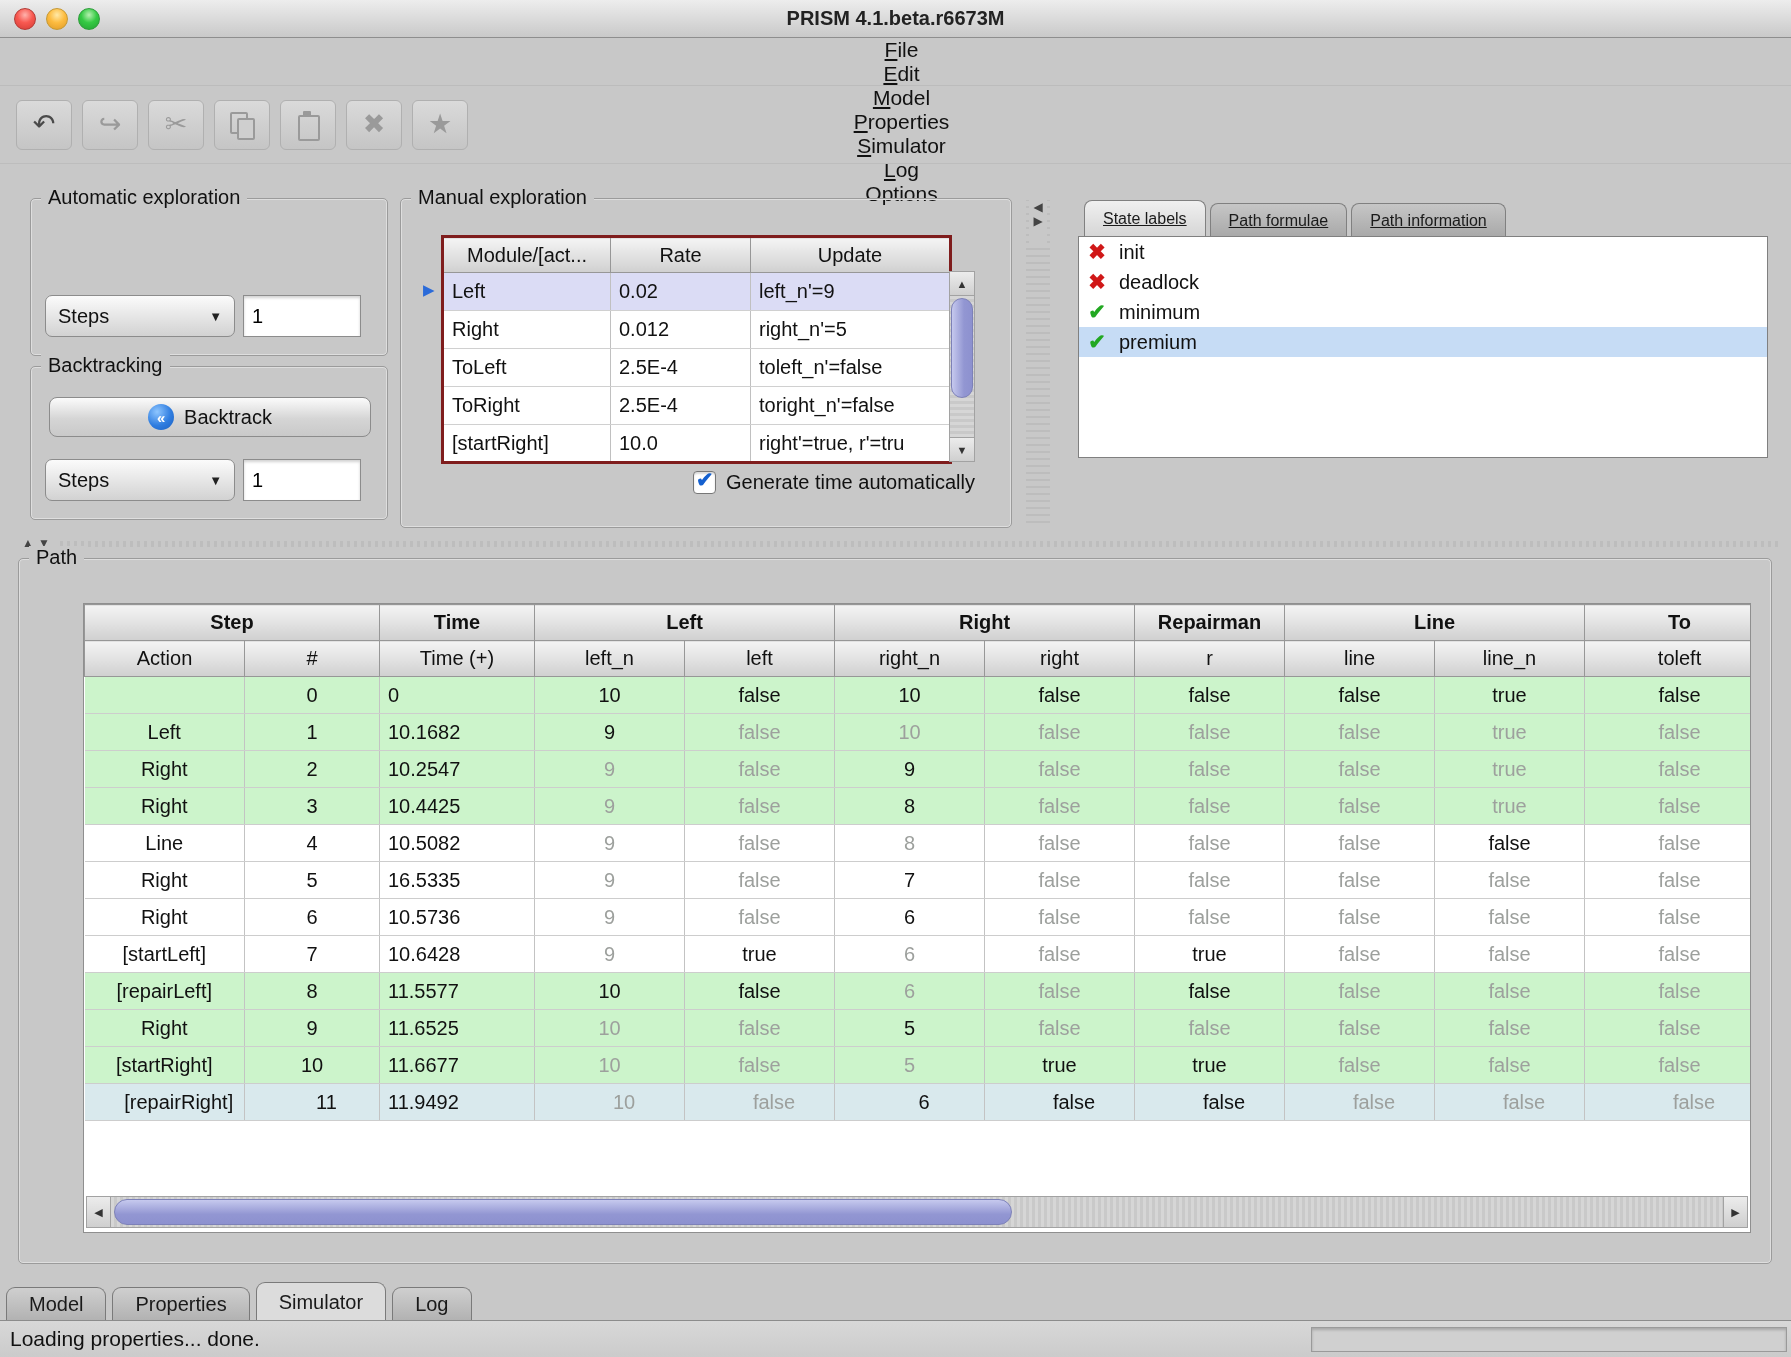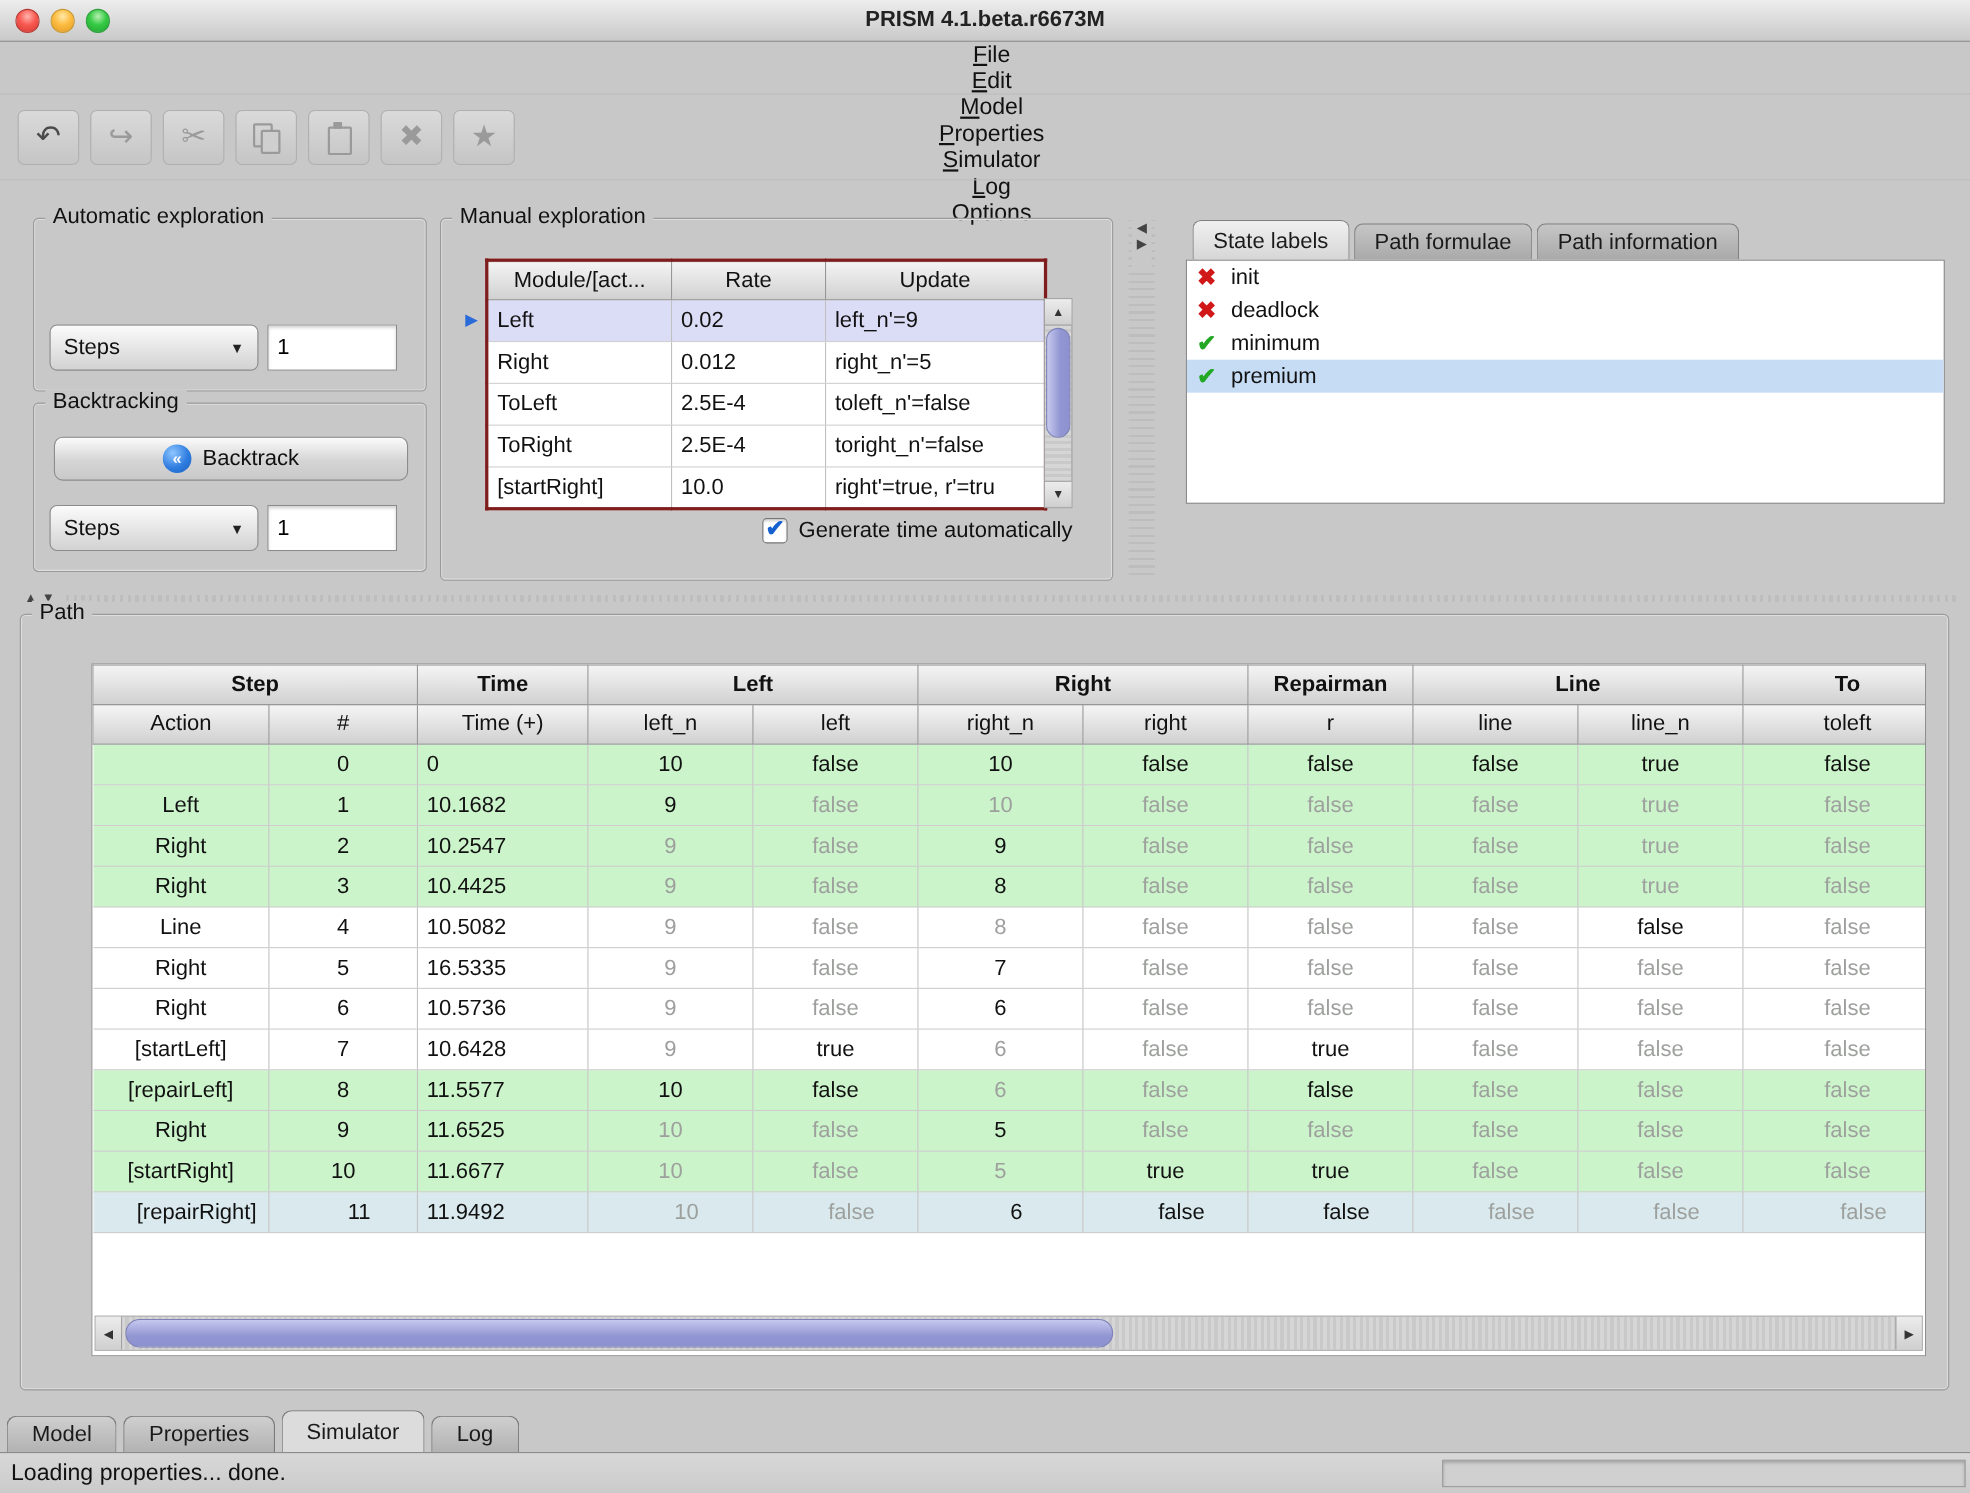--- a/index.html
+++ b/index.html
@@ -78,22 +78,22 @@
 
   .chk-row { position:absolute; left:40px; top:272px; width:534px; display:flex; justify-content:flex-end; align-items:center; gap:10px; }
   .checkbox { width:23px; height:23px; background:#fff; border:1px solid #777; border-radius:4px; position:relative;
     box-shadow:inset 0 2px 2px rgba(0,0,0,.15); }
   .checkbox.checked::after { content:"✔"; position:absolute; left:2px; top:-4px; color:#1460cf; font-size:21px; font-weight:bold; }
   .chk-label { font-size:20px; }
 
   
   .rpanel { position:absolute; left:1078px; top:200px; width:690px; height:258px; }
   .tabstrip { position:absolute; left:6px; top:0; height:36px; display:flex; gap:4px; align-items:flex-end; }
-  .ptab { height:33px; line-height:33px; padding:0 18px; font-size:20px; border:1px solid #808080; border-bottom:none;
-    border-radius:8px 8px 0 0; background:linear-gradient(#c6c6c6,#a9a9a9); color:#1a1a1a; }
+  .ptab { height:33px; line-height:33px; padding:0 18px; font-size:16px; border:1px solid #808080; border-bottom:none;
+    border-radius:8px 8px 0 0; background:linear-gradient(#c6c6c6,#a9a9a9); color:#1a1a1a;text-decoration:underline; }
   .ptab.active { height:36px; line-height:36px; background:linear-gradient(#f0f0f0,#d6d6d6); z-index:2; }
   .rcontent { position:absolute; left:0; top:36px; width:690px; height:222px; background:#fff; border:1px solid #808080; overflow:hidden; }
   .label-row { height:30px; display:flex; align-items:center; gap:10px; padding-left:6px; font-size:20px; }
   .label-row.sel { background:#c6dcf5; }
   .lab-icon { font-size:21px; font-weight:bold; width:24px; text-align:center; }
   .lab-icon.cross { color:#d01818; } .lab-icon.check { color:#22a822; }
 
   
   .vsplit { position:absolute; left:1026px; top:200px; width:24px; height:328px;
     background:repeating-linear-gradient(0deg,transparent 0 5px,#bdbdbd 5px 7px); }

